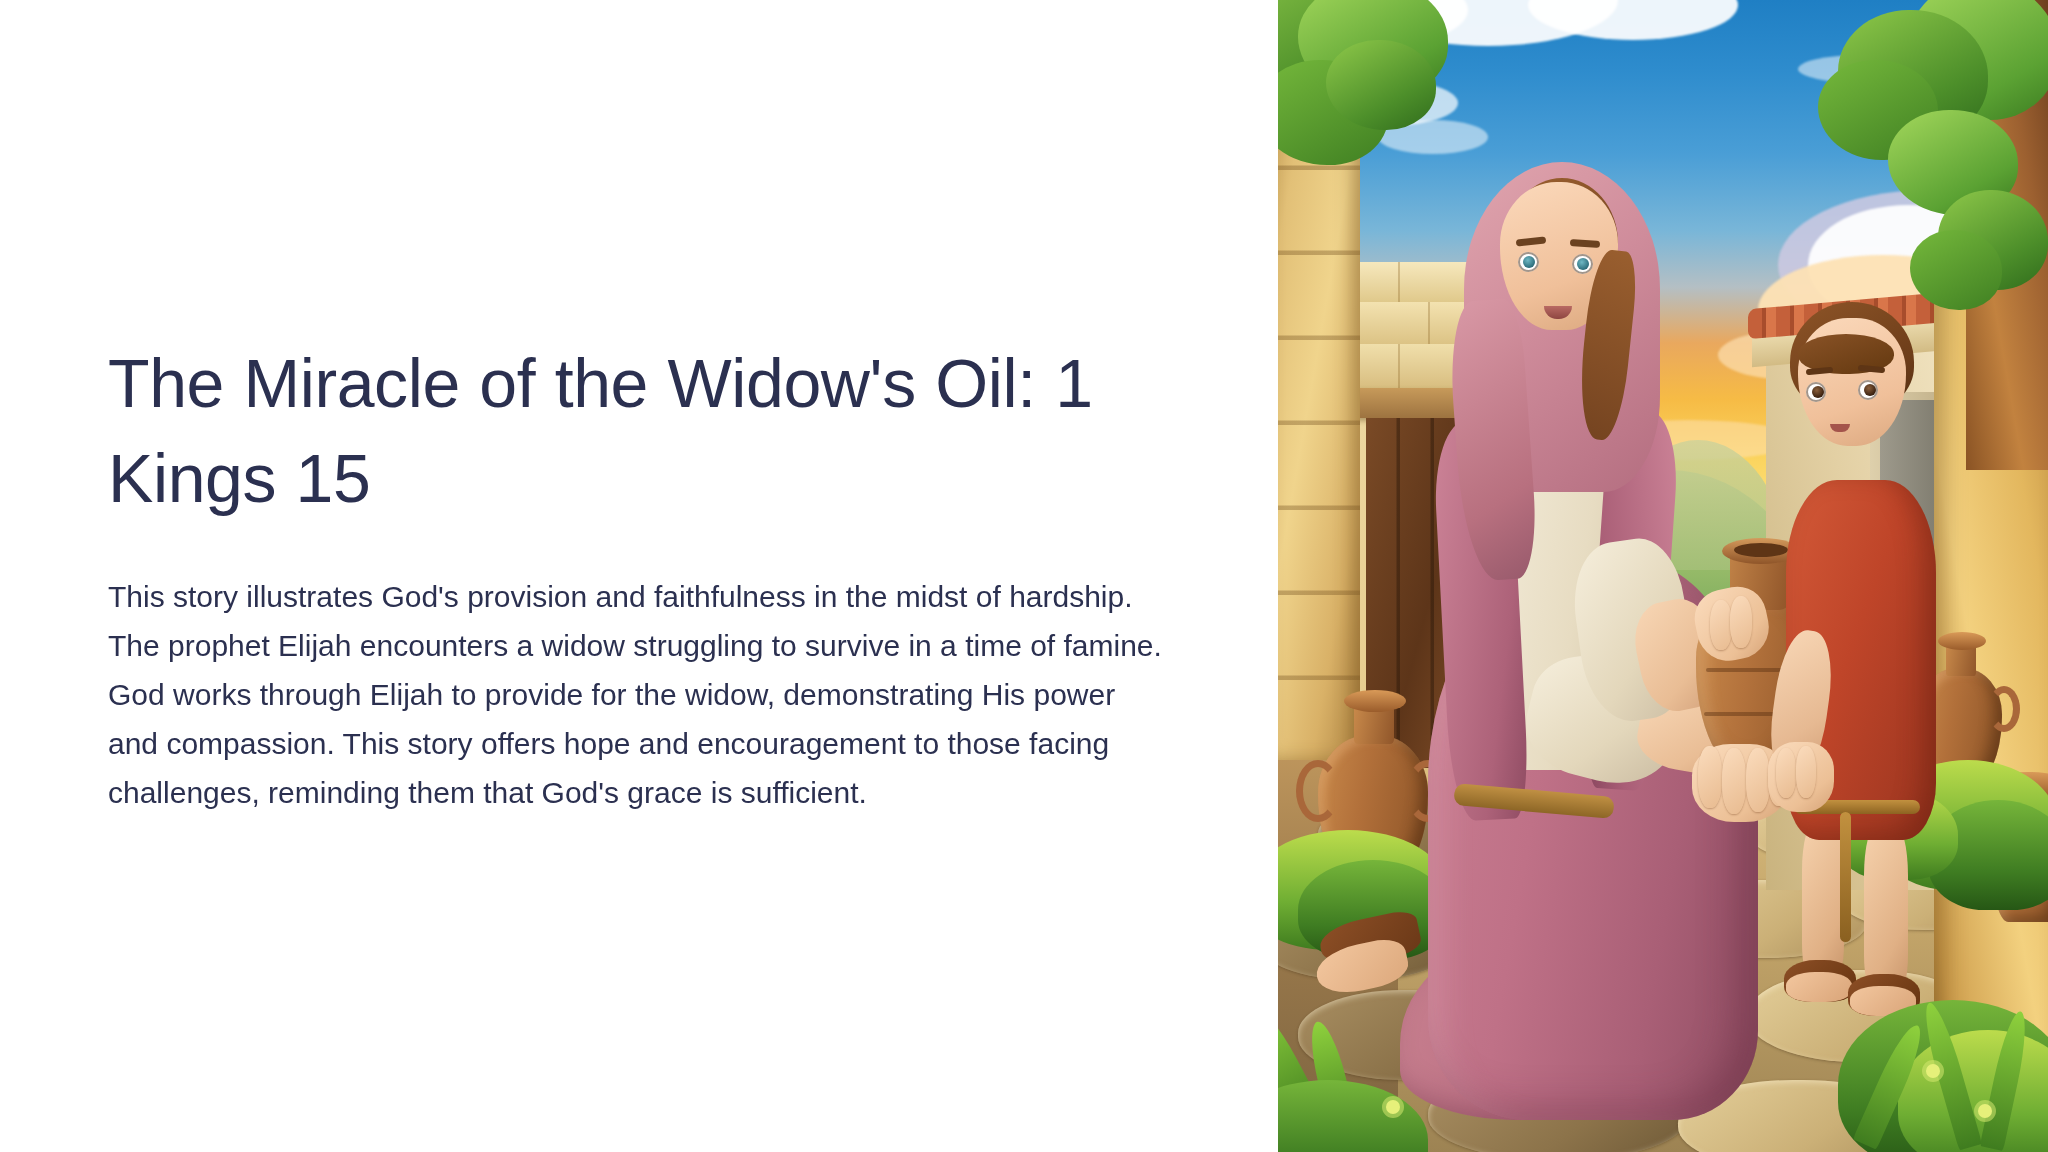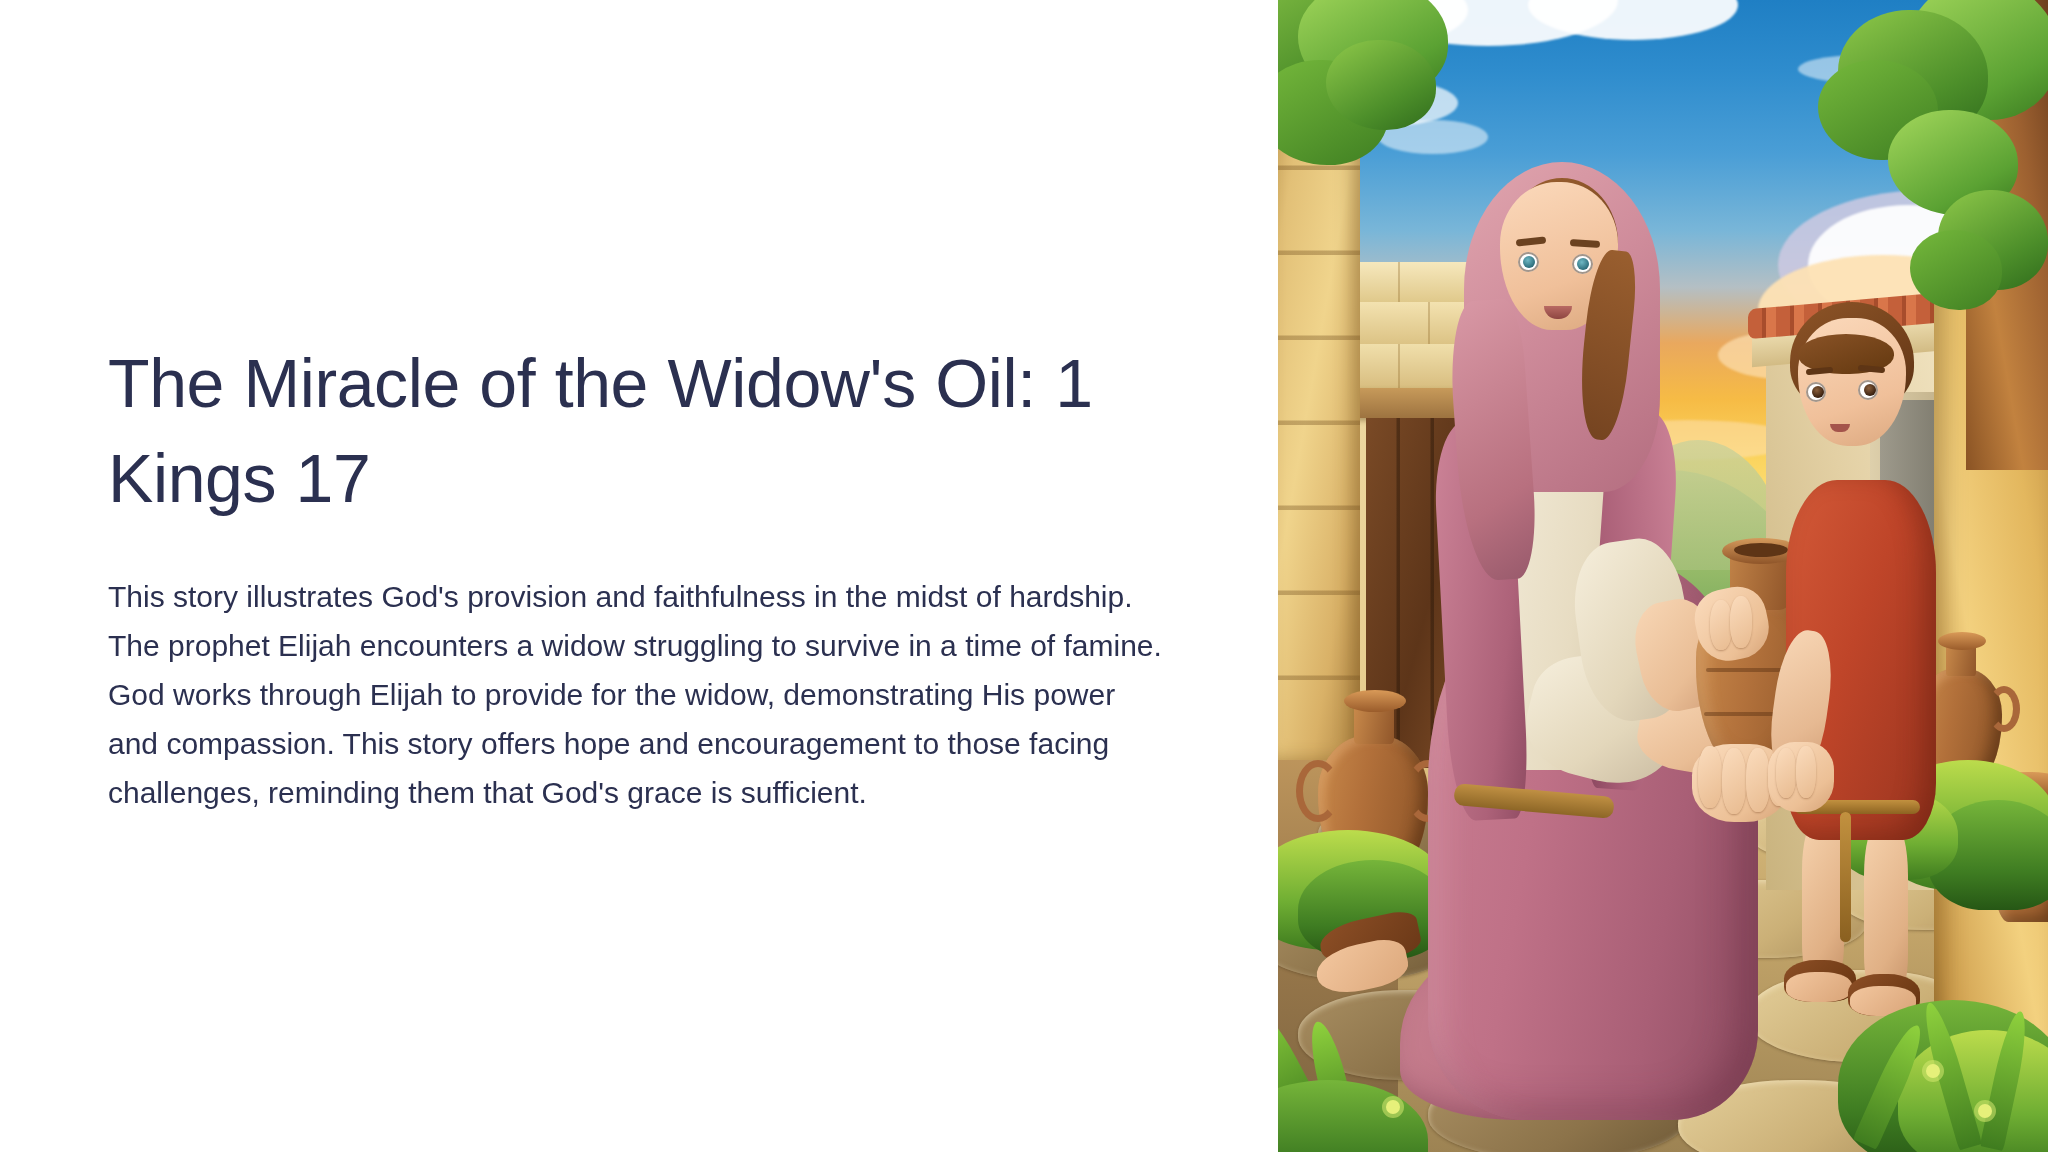--- a/index.html
+++ b/index.html
@@ -462,21 +462,21 @@
     box-shadow:0 1px 2px rgba(120,70,35,.4);
   }
 </style>
 </head>
 <body>
 
 <div class="slide">
 
   <div class="text-panel">
     <div class="text-inner">
-      <h1 class="slide-title">The Miracle of the Widow's Oil: 1 Kings 17</h1>
+      <h1 class="slide-title">The Miracle of the Widow's Oil: 1 Kings 15</h1>
       <p class="slide-body">This story illustrates God's provision and faithfulness in the midst of hardship. The prophet Elijah encounters a widow struggling to survive in a time of famine. God works through Elijah to provide for the widow, demonstrating His power and compassion. This story offers hope and encouragement to those facing challenges, reminding them that God's grace is sufficient.</p>
     </div>
   </div>
 
   <div class="image-panel">
     <div class="illus">
 
       <div class="sky"></div>
 
       <div class="cloud c-white" style="left:-40px; top:-30px; width:230px; height:80px;"></div>

